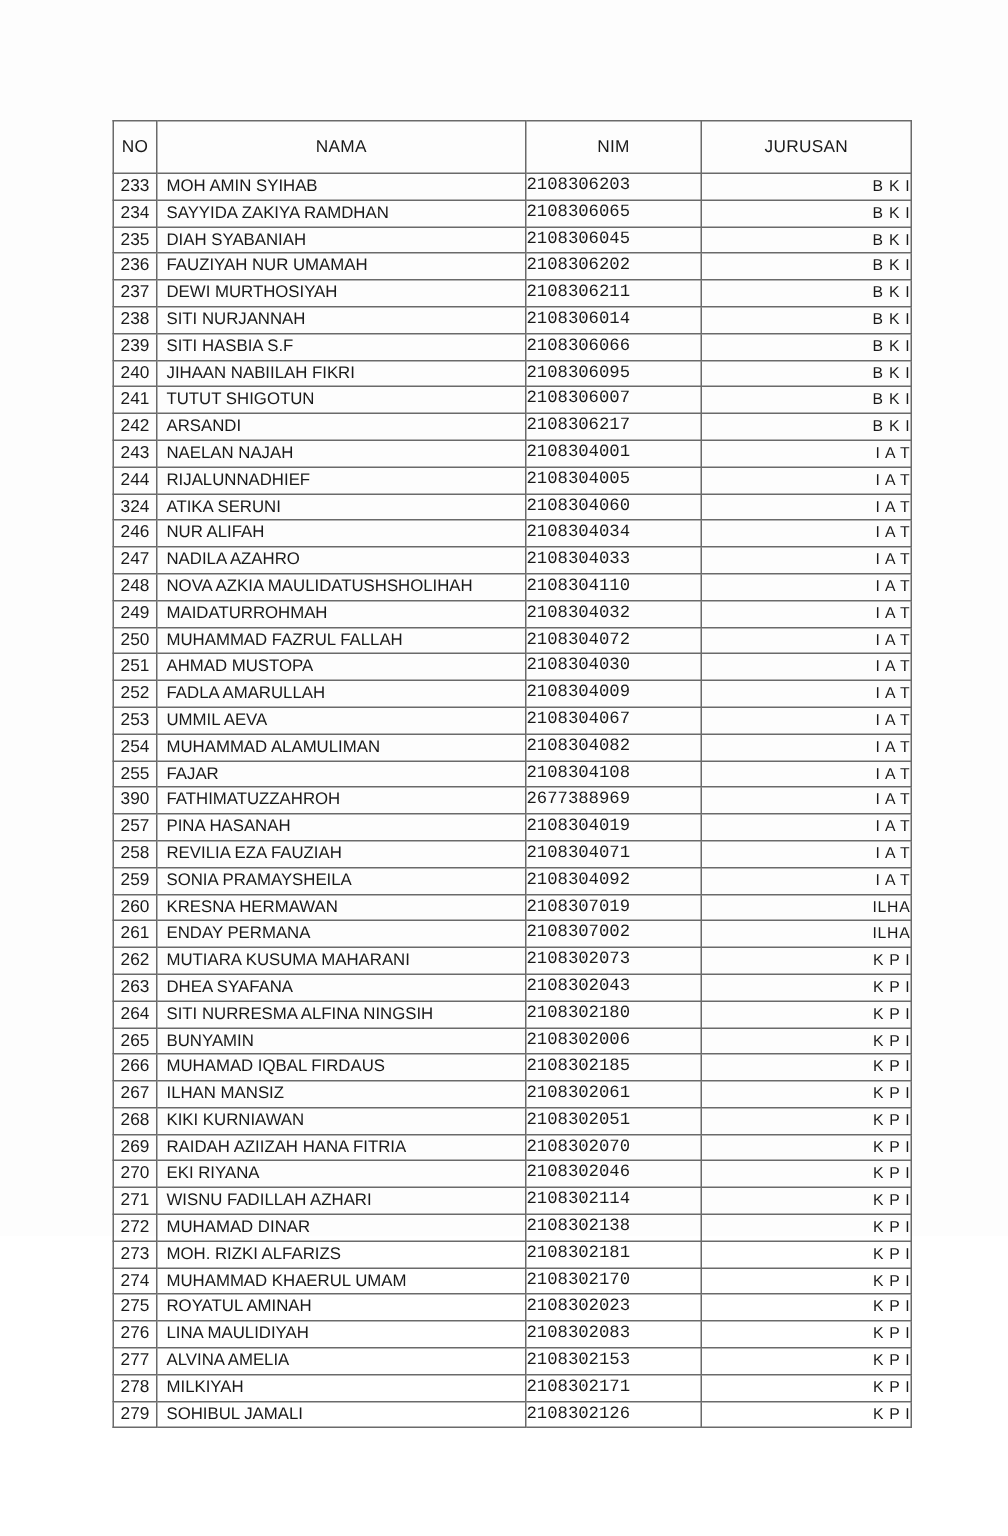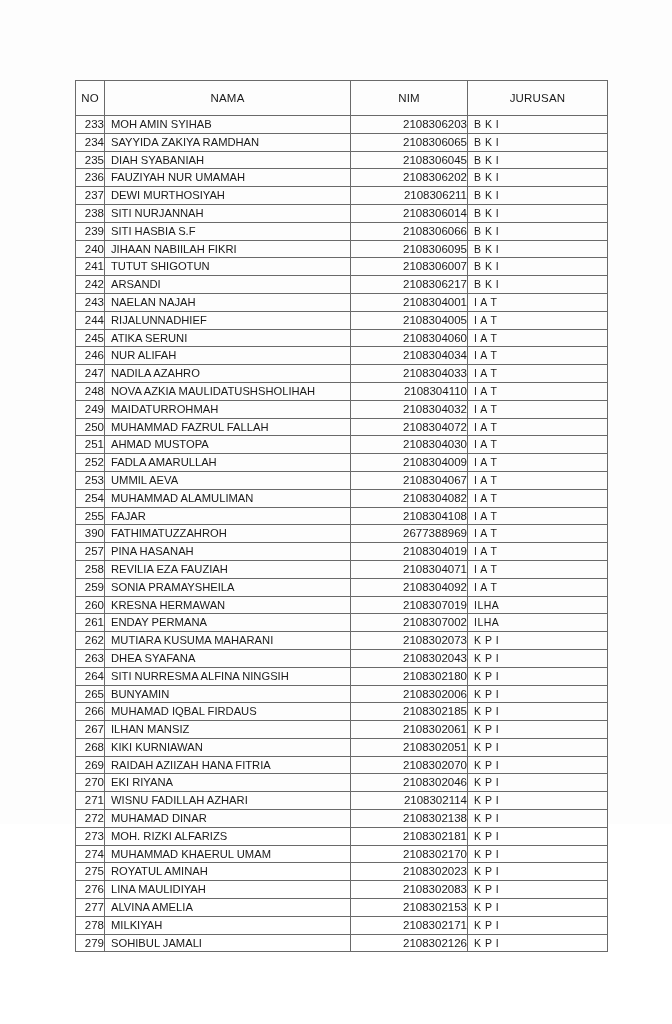--- a/index.html
+++ b/index.html
@@ -5,24 +5,24 @@
   html, body { margin: 0; padding: 0; background: #ffffff; }
   body { width: 672px; height: 1024px; position: relative; overflow: hidden;
          font-family: "Liberation Sans", "DejaVu Sans", sans-serif; color: #1a1a1a; }
   .page { position: absolute; left: 0; top: 0; width: 672px; height: 824px; background: #fdfdfd; }
   table.list { position: absolute; left: 75px; top: 80px; width: 532px;
                border-collapse: collapse; table-layout: fixed; font-size: 11.2px; }
   table.list td, table.list th { border: 1px solid #6a6a6a; padding: 0; white-space: nowrap; overflow: hidden; }
   table.list th { height: 34px; font-weight: normal; font-size: 11.5px; text-align: center; letter-spacing: 0.2px; }
   table.list td { height: 16.8px; line-height: 16.8px; }
   col.c-no { width: 29px; } col.c-nama { width: 246px; } col.c-nim { width: 117px; } col.c-jur { width: 140px; }
-  td.no { text-align: right; font-size: 11.5px; }
+  td.no { text-align: center; font-size: 11.5px; }
   td.nama { padding-left: 6px !important; margin-left: 12px; }
-  td.nim { text-align: right; font-size: 11.5px; }
-  td.jur { padding-left: 6px !important; font-size: 10.5px; letter-spacing: 0.5px; }
+  td.nim { text-align: left; font-size: 11.5px; font-family: Liberation Mono, monospace; }
+  td.jur { padding-left: 6px !important; font-size: 10.5px; letter-spacing: 0.5px; text-align: right; }
 </style>
 </head>
 <body>
 
 <div class="page">
   <table class="list">
     <colgroup>
         <col class="c-no">
         <col class="c-nama">
         <col class="c-nim">
@@ -103,21 +103,21 @@
           <td class="nim">2108304001</td>
           <td class="jur">I A T</td>
         </tr>
         <tr>
           <td class="no">244</td>
           <td class="nama">RIJALUNNADHIEF</td>
           <td class="nim">2108304005</td>
           <td class="jur">I A T</td>
         </tr>
         <tr>
-          <td class="no">245</td>
+          <td class="no">324</td>
           <td class="nama">ATIKA SERUNI</td>
           <td class="nim">2108304060</td>
           <td class="jur">I A T</td>
         </tr>
         <tr>
           <td class="no">246</td>
           <td class="nama">NUR ALIFAH</td>
           <td class="nim">2108304034</td>
           <td class="jur">I A T</td>
         </tr>

